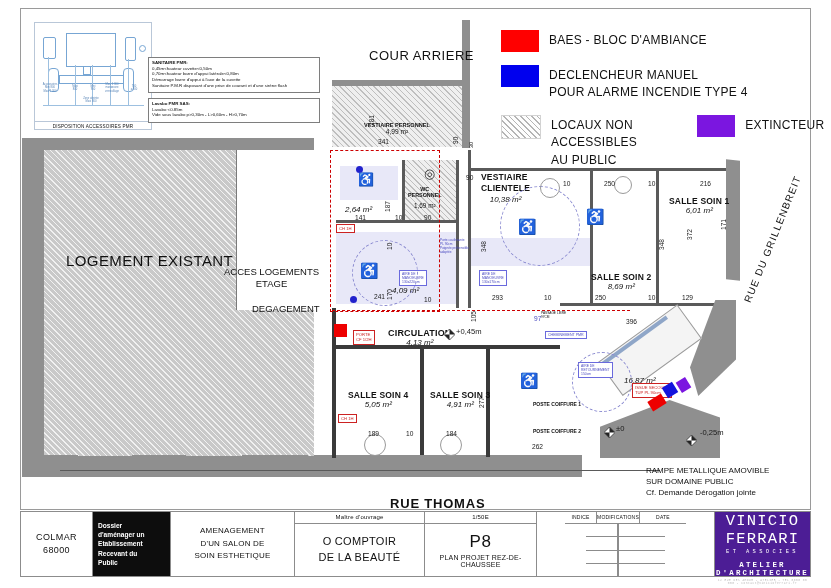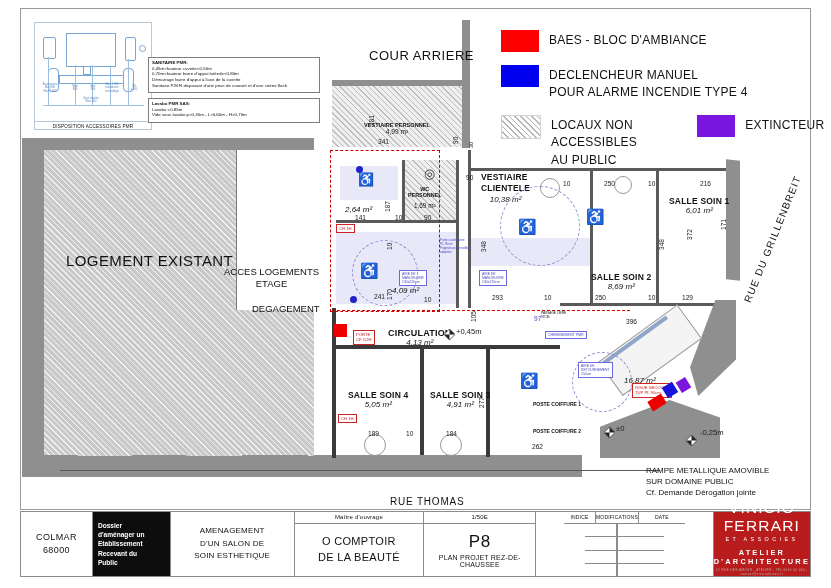--- a/index.html
+++ b/index.html
@@ -120,22 +120,22 @@
   .mod-hd div{font-size:5px;text-align:center;line-height:11px;
       border-right:1px solid #8c8c8c;box-sizing:border-box;letter-spacing:.2px;}
   .mod-hd div:last-child{border-right:none;}
   .mc1{width:32px;} .mc2{flex:1;} .mc3{width:46px;}
   .mod-bd{flex:1;display:flex;}
   .mod-bd>div{border-right:1px solid #8c8c8c;box-sizing:border-box;}
   .mod-bd>div:last-child{border-right:none;}
   .mod-rows{display:flex;flex-direction:column;height:100%;}
   .mod-rows i{display:block;flex:1;border-bottom:1px solid #8c8c8c;}
   .mod-rows i:last-child{border-bottom:none;}
-  .tb-logo{flex:1;background:#b91c1c;color:#fff;justify-content:flex-end;
-      align-items:center;}
+  .tb-logo{flex:1;background:#4c1d95;color:#fff;justify-content:space-between;
+      align-items:center;font-family:Liberation Mono, monospace;}
   .lg1{font-size:15.5px;letter-spacing:1.2px;}
   .lg2{font-size:5.4px;letter-spacing:3.4px;margin-top:1px;}
   .lg3{font-size:7.4px;letter-spacing:2.2px;font-weight:bold;margin-top:6px;}
   .lg4{font-size:2.9px;letter-spacing:.5px;margin-top:2px;color:#b9b9b9;}
 </style>
 </head>
 <body>
 
 <div id="sheet">
 
@@ -265,21 +265,21 @@
               transform-origin:left top;"></div>
   <div class="abs" style="left:588px;top:372px;width:96px;height:4px;background:#8fa6c8;
               transform:rotate(-36deg);transform-origin:left top;"></div>
 
   <div class="abs ttl" style="left:369px;top:48px;">COUR ARRIERE</div>
   <div class="abs" style="left:66px;top:252px;font-size:15px;letter-spacing:.4px;">LOGEMENT EXISTANT</div>
   <div class="abs" style="left:224px;top:266px;font-size:9.5px;line-height:1.3;
        white-space:pre-line;text-align:center;">ACCES LOGEMENTS
 ETAGE</div>
   <div class="abs" style="left:252px;top:303px;font-size:9.5px;">DEGAGEMENT</div>
-  <div class="abs" style="left:390px;top:496px;font-size:10px;letter-spacing:.8px;">RUE THOMAS</div>
+  <div class="abs" style="left:390px;top:496px;font-size:13px;letter-spacing:.8px;font-weight:bold;">RUE THOMAS</div>
   <div id="rue-grill">RUE DU GRILLENBREIT</div>
 
   <div class="abs" style="left:364px;top:122px;">
     <div style="font-size:5.6px;font-weight:bold;">VESTIAIRE PERSONNEL</div>
     <div style="font-size:6.6px;text-align:center;">4,99 m²</div>
   </div>
 
   <div class="abs" style="left:408px;top:186px;">
     <div style="font-size:5.4px;font-weight:bold;white-space:pre-line;line-height:1.2;text-align:center;">WC
 PERSONNEL</div>

